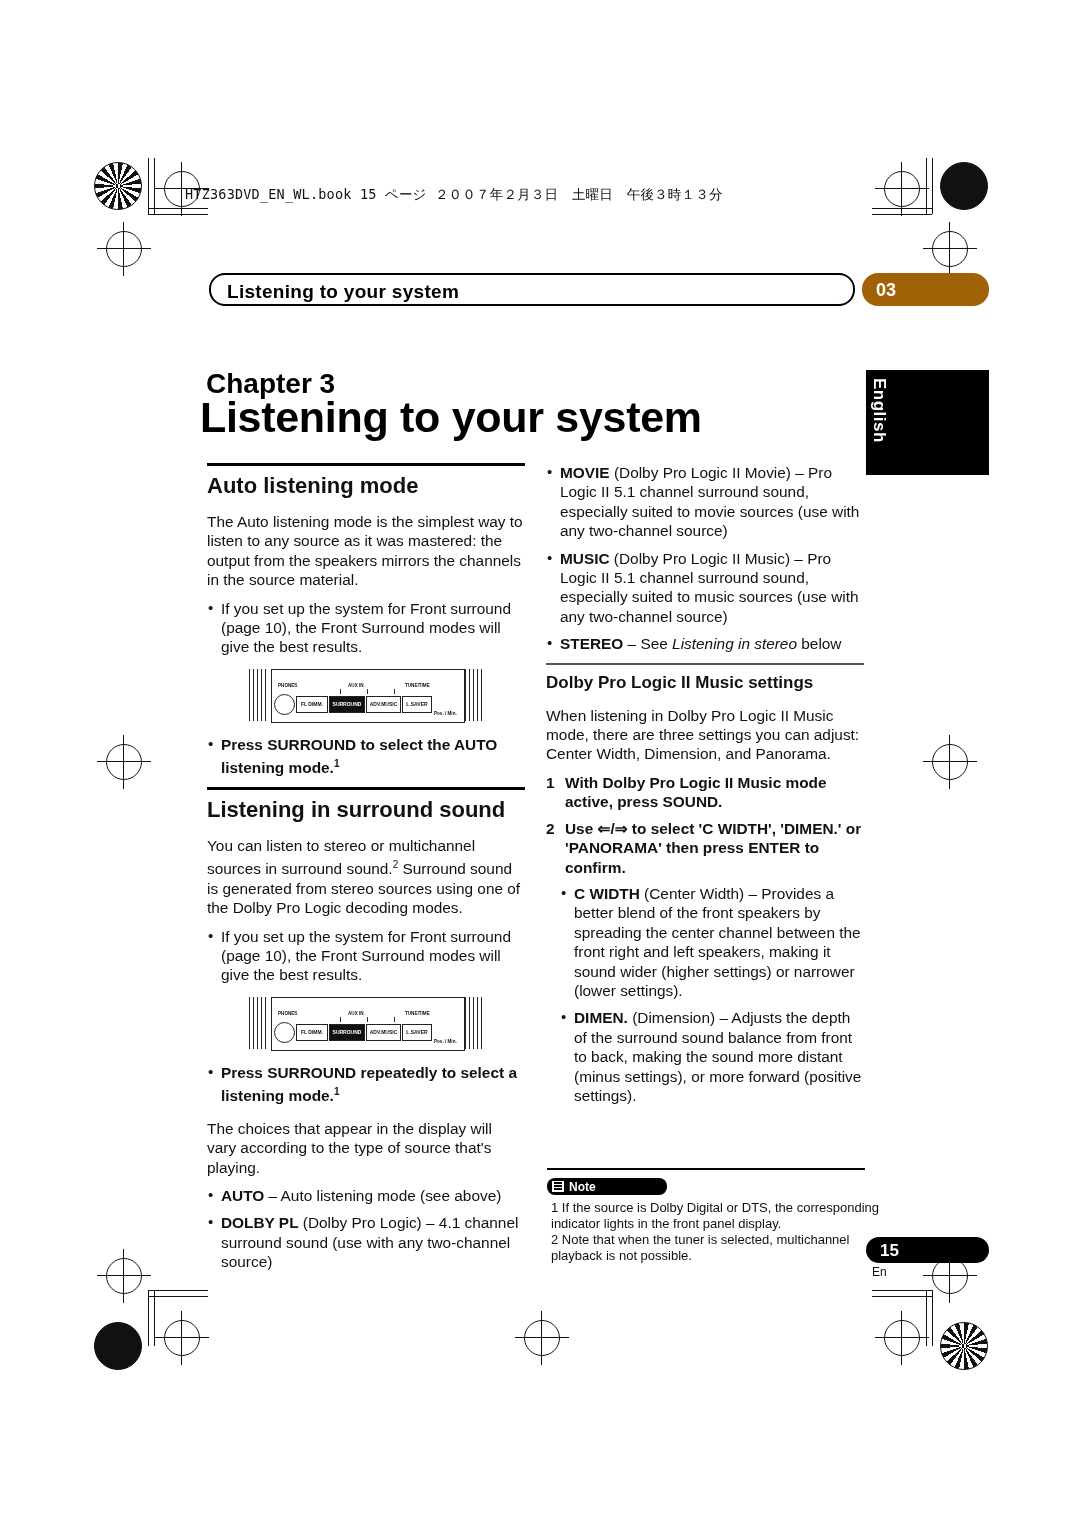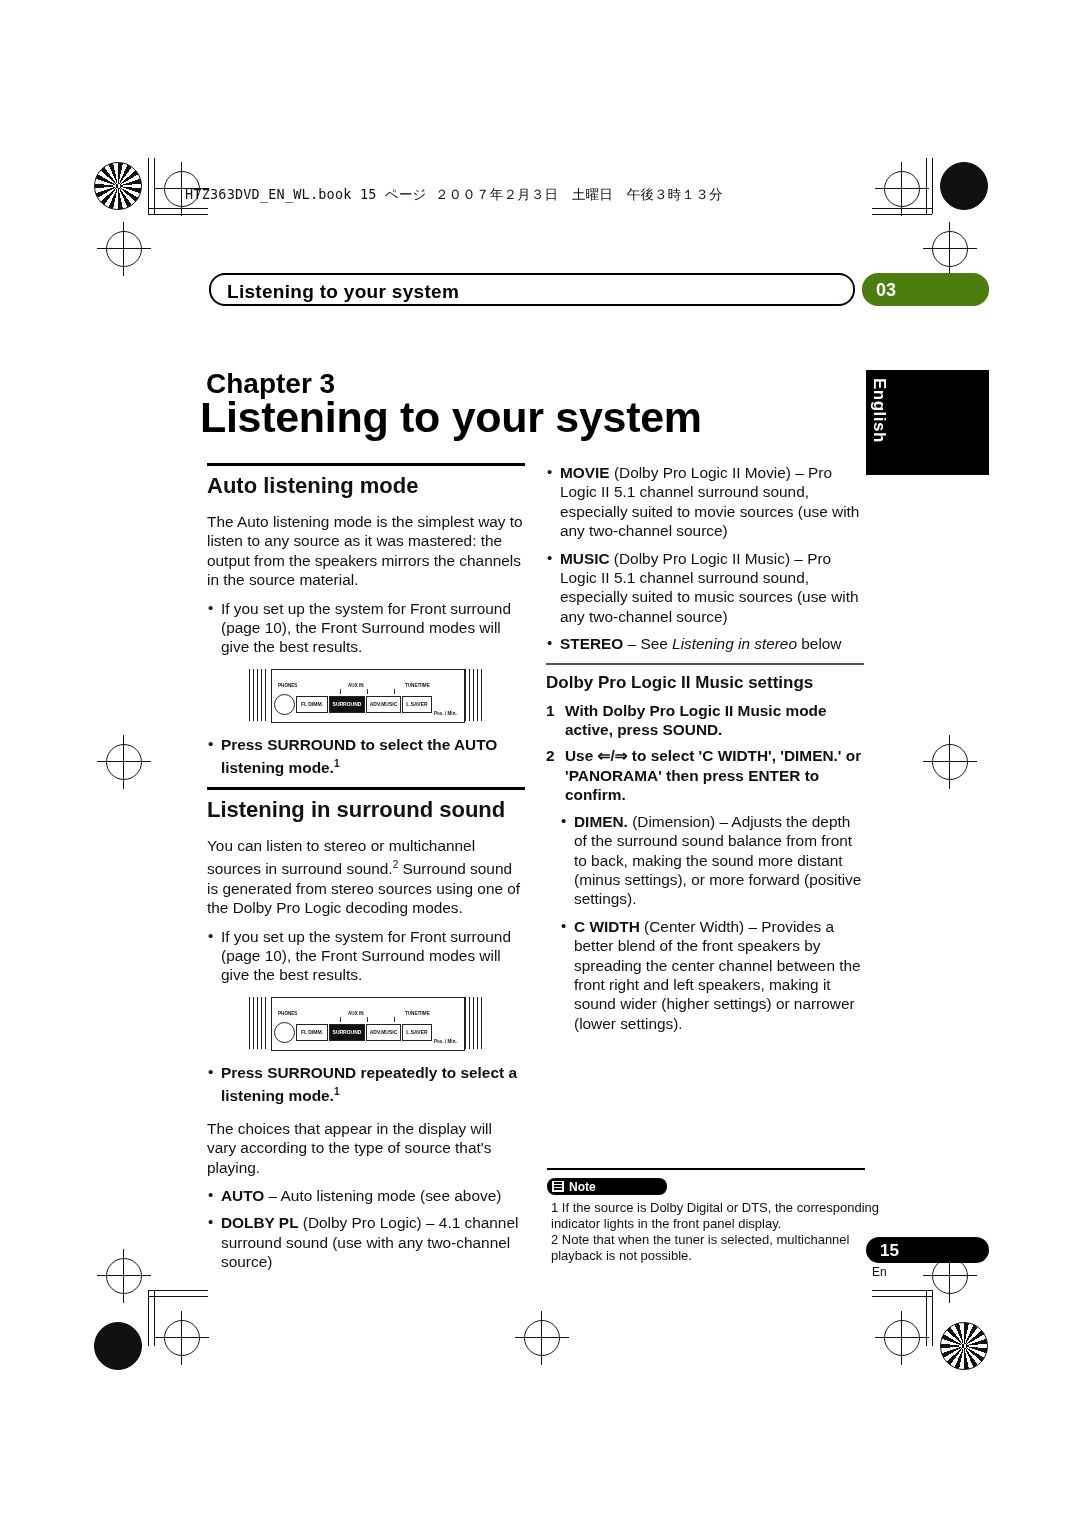--- a/index.html
+++ b/index.html
@@ -37,21 +37,21 @@
     position:absolute;left:209px;top:273px;width:646px;height:33px;
     border:2px solid #000;border-radius:16px;
     box-sizing:border-box;
   }
   .runhead span{
     position:absolute;left:16px;top:6px;
     font-size:19px;font-weight:bold;letter-spacing:0.3px;
   }
   .chapnum{
     position:absolute;left:862px;top:273px;width:127px;height:33px;
-    background:#4d7c0f;border-radius:16px;
+    background:#a16207;border-radius:16px;
   }
   .chapnum span{
     position:absolute;left:14px;top:7px;color:#fff;font-size:18px;font-weight:bold;
   }
 
   
   .sidetab{
     position:absolute;left:866px;top:370px;width:123px;height:105px;background:#000;
   }
   .sidetab span{
@@ -253,33 +253,34 @@
 
   <div class="col right">
     <ul>
       <li><b>MOVIE</b><span> (Dolby Pro Logic II Movie) – Pro Logic II 5.1 channel surround sound, especially suited to movie sources (use with any two-channel source)</span></li>
       <li><b>MUSIC</b><span> (Dolby Pro Logic II Music) – Pro Logic II 5.1 channel surround sound, especially suited to music sources (use with any two-channel source)</span></li>
       <li><b>STEREO</b><span> – See </span><i>Listening in stereo</i><span> below</span></li>
     </ul>
 
     <div class="rule thin"></div>
     <h3 class="sub">Dolby Pro Logic II Music settings</h3>
+    <p>When listening in Dolby Pro Logic II Music mode, there are three settings you can adjust: Center Width, Dimension, and Panorama.</p>
 
     <div class="step">
       <span class="num">1</span>
       <span>With Dolby Pro Logic II Music mode active, press SOUND.</span>
     </div>
     <div class="step">
       <span class="num">2</span>
       <span>Use </span><span>⇐/⇒</span><span> to select 'C WIDTH', 'DIMEN.' or 'PANORAMA' then press ENTER to confirm.</span>
     </div>
 
     <ul class="indent">
+      <li><b>C WIDTH</b><span> (Center Width) –  Provides a better blend of the front speakers by spreading the center channel between the front right and left speakers, making it sound wider (higher settings) or narrower (lower settings).</span></li>
       <li><b>DIMEN.</b><span> (Dimension) –  Adjusts the depth of the surround sound balance from front to back, making the sound more distant (minus settings), or more forward (positive settings).</span></li>
-      <li><b>C WIDTH</b><span> (Center Width) –  Provides a better blend of the front speakers by spreading the center channel between the front right and left speakers, making it sound wider (higher settings) or narrower (lower settings).</span></li>
     </ul>
   </div>
 
   <div class="noterule"></div>
   <div class="notebox">
     <span class="nicon"></span>
     <span class="ntxt">Note</span>
   </div>
   <div class="notes">
     <div>1 If the source is Dolby Digital or DTS, the corresponding indicator lights in the front panel display.</div>

